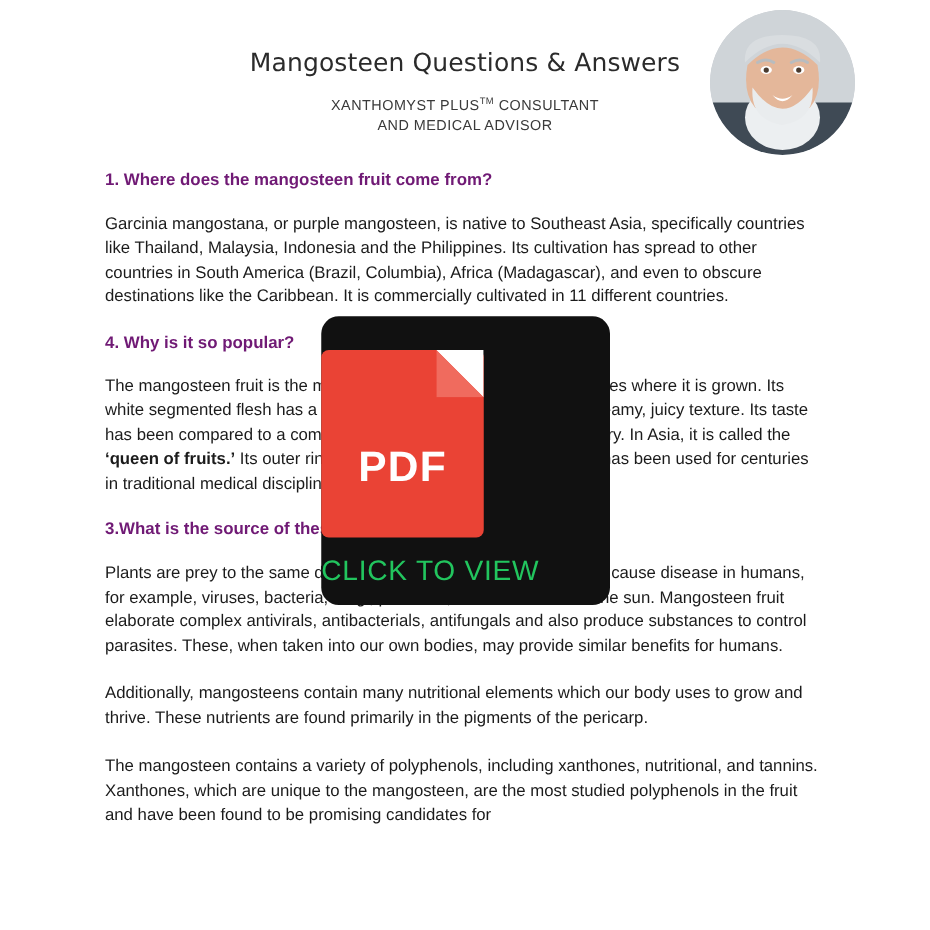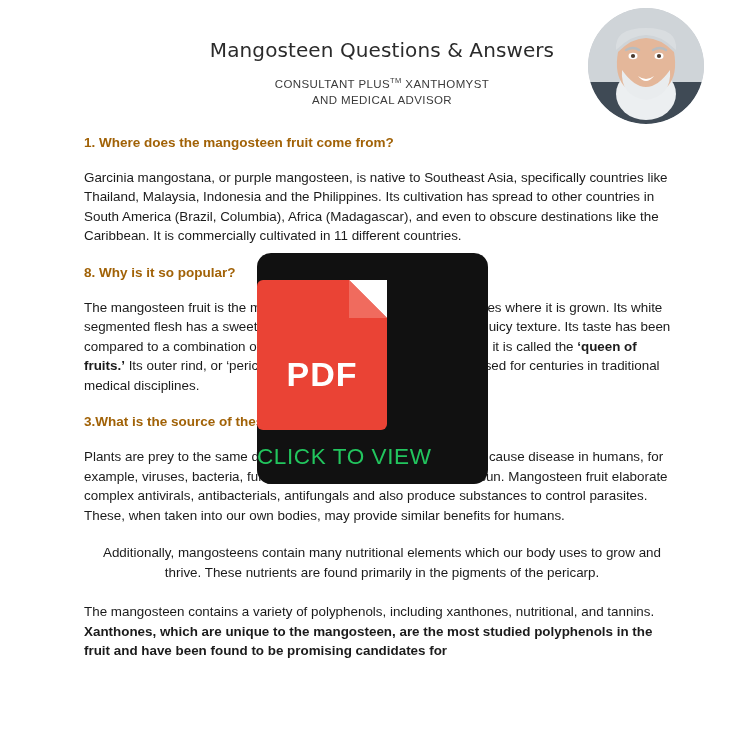--- a/index.html
+++ b/index.html
@@ -13,21 +13,21 @@
     font-family: "Liberation Sans", sans-serif;
     overflow: hidden;
     position: relative;
   }
   .page {
     position: relative;
     width: 744px;
     height: 712px;
     background: #ffffff;
     box-sizing: border-box;
-    padding: 0 64px 0 84px;
+    padding: 0 84px 0 84px;
     overflow: hidden;
   }
   
   .doc-header {
     position: relative;
     padding-top: 36px;
     text-align: center;
   }
   .doc-title-line {
     font-size: 20px;
@@ -63,37 +63,36 @@
   .portrait svg {
     display: block;
   }
   
   .content {
     margin-top: 26px;
   }
   .q {
     font-size: 13.5px;
     font-weight: bold;
-    color: #a16207;
+    color: #701a75;
     margin: 0 0 16px 0;
     line-height: 18px;
   }
   p.body {
     font-size: 13.4px;
     color: #1b1b1b;
     line-height: 19.5px;
     margin: 0 0 18px 0;
     text-align: left;
   }
   p.body.tight {
     margin-bottom: 20px;
-    text-align: center;
   }
   .b {
-    font-weight: bold;
+    font-weight: normal;
     margin-top: 16px;
   }
   .bi {
     font-weight: bold;
   }
   
   .pdf-overlay {
     position: absolute;
     left: 257px;
     top: 253px;
@@ -158,21 +157,21 @@
   }
 </style>
 </head>
 <body>
 
 <div class="page">
 
   <div class="doc-header">
     <div class="doc-title-line">Mangosteen Questions &amp; Answers</div>
     <div class="doc-subtitle">
-      <span>CONSULTANT PLUS</span><span class="sup">TM</span><span> XANTHOMYST</span><br>
+      <span>XANTHOMYST PLUS</span><span class="sup">TM</span><span> CONSULTANT</span><br>
       <span>AND MEDICAL ADVISOR</span>
     </div>
 
     <div class="portrait">
       <svg width="116" height="116" viewBox="0 0 116 116">
         <defs>
           <clipPath id="circ">
               <circle cx="58" cy="58" r="58"></circle>
             </clipPath>
         </defs>
@@ -193,21 +192,21 @@
         </g>
       </svg>
     </div>
   </div>
 
   <div class="content">
 
     <h3 class="q">1. Where does the mangosteen fruit come from?</h3>
     <p class="body">Garcinia mangostana, or purple mangosteen, is native to Southeast Asia, specifically countries like Thailand, Malaysia, Indonesia and the Philippines. Its cultivation has spread to other countries in South America (Brazil, Columbia), Africa (Madagascar), and even to obscure destinations like the Caribbean. It is commercially cultivated in 11 different countries.</p>
 
-    <h3 class="q">8. Why is it so popular?</h3>
+    <h3 class="q">4. Why is it so popular?</h3>
     <p class="body">
       <span>The mangosteen fruit is the most prized of all the fruits of the countries where it is grown. Its white segmented flesh has a sweet and tangy flavor along with a creamy, juicy texture. Its taste has been compared to a combination of peach, grape, and strawberry. In Asia, it is called the </span><span class="bi">‘queen of fruits.’</span><span> Its outer rind, or ‘pericarp,’ is extremely bitter but has been used for centuries in traditional medical disciplines.</span>
     </p>
 
     <h3 class="q">3.What is the source of these medical traditions?</h3>
     <p class="body">Plants are prey to the same dangerous environmental threats which cause disease in humans, for example, viruses, bacteria, fungi, parasites, and radiation from the sun. Mangosteen fruit elaborate complex antivirals, antibacterials, antifungals and also produce substances to control parasites. These, when taken into our own bodies, may provide similar benefits for humans.</p>
     <p class="body tight">Additionally, mangosteens contain many nutritional elements which our body uses to grow and thrive. These nutrients are found primarily in the pigments of the pericarp.</p>
 
     <p class="body">
       <span>The mangosteen contains a variety of polyphenols, including xanthones, nutritional, and tannins. </span><span class="b">Xanthones, which are unique to the mangosteen, are the most studied polyphenols in the fruit and have been found to be promising candidates for</span>

